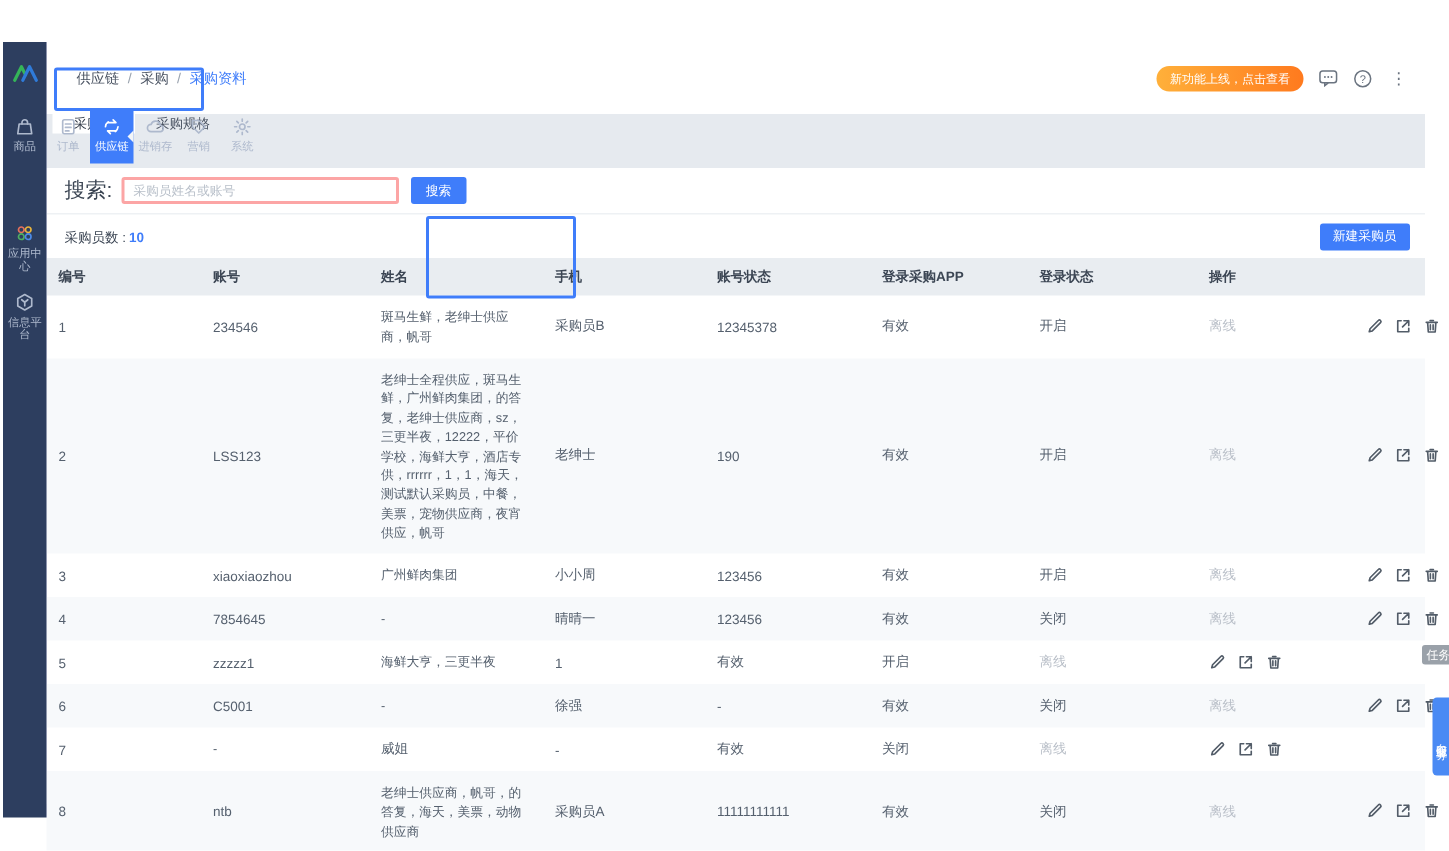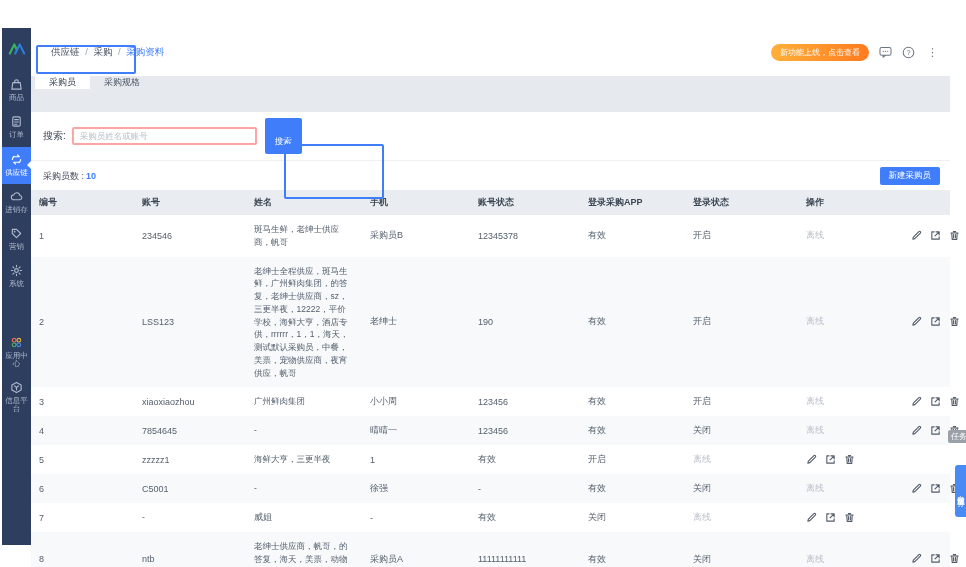--- a/index.html
+++ b/index.html
@@ -35,26 +35,26 @@
   .usub  { font-size:7.5px; color:#a5adb8; line-height:1.1; }
   .hicon { color:#6b7480; cursor:pointer; display:flex; align-items:center; }
   .dots  { font-size:11px; color:#6b7480; cursor:pointer; padding:0 2px; letter-spacing:0; }
 
   .tabbar { height:36px; background:#e6eaef; display:flex; align-items:flex-start; padding-left:4px; }
   .tab { font-size:9px; color:#4a5362; padding:0 14px; display:flex; align-items:center; cursor:pointer; }
   .tab.active { background:#fff; color:#333c49; }
 
   .panel { background:#fff; height:424px; }
   .searchrow { display:flex; align-items:center; padding:6px 10px 6px 12px; border-bottom:1px solid #eef1f4; }
-  .searchrow .slabel { font-size:10px; color:#3c4654; margin-right:6px;text-align:center; }
+  .searchrow .slabel { font-size:14px; color:#3c4654; margin-right:6px;text-align:center; }
   .sinput { width:185px; height:18px; border:2px solid #fca5a5; border-radius:2px; font-size:8.5px;
             padding:0 6px; color:#3c4654; outline:none; }
   .sinput::placeholder { color:#b9c0ca; }
   .btn-blue { background:#3f7dfa; color:#fff; border:none; border-radius:2px; font-size:8.5px;
-              height:18px; padding:18px 10px; margin-left:8px; cursor:pointer; }
+              height:18px; padding:4px 10px; margin-left:8px; cursor:pointer; }
   .summaryrow { display:flex; align-items:center; padding:6px 10px 5px 12px; }
   .count-label { font-size:9px; color:#3c4654; }
   .count-val { font-size:9px; color:#3f7dfa; font-weight:bold; margin-left:2px; }
   .btn-create { margin-left:auto; background:#3f7dfa; color:#fff; border:none; border-radius:2px;
                 font-size:8.5px; height:18px; padding:0 9px; cursor:pointer; }
 
   
   .grid { display:grid; grid-template-columns:103px 112px 116px 108px 110px 105px 113px 105px 1fr; }
   .thead { background:#e9edf1; }
   .th { font-size:9px; color:#3c4654; font-weight:bold; padding:6px 8px; }
@@ -83,21 +83,21 @@
 </head>
 <body>
 
 <div class="sidebar">
   <div class="side-logo">
     <svg width="18" height="14" viewBox="0 0 20 14" fill="none">
       <path d="M2 12 L7 2 L10 8" stroke="#35b558" stroke-width="2.4" stroke-linecap="round" stroke-linejoin="round"></path>
       <path d="M8 12 L13 2 L18 12" stroke="#2f7bd9" stroke-width="2.4" stroke-linecap="round" stroke-linejoin="round"></path>
     </svg>
   </div>
-  <div id="sidebar-items" style="display:flex;flex-direction:column;width:29px;">
+  <div id="sidebar-items" style="display:flex;width:29px;">
       <div class="side-item">
         <span>
           <svg width="13" height="13" viewBox="0 0 14 14">
             <path d="M3 5 h8 l1 7 H2 z" stroke="currentColor" stroke-width="1.2" fill="none" stroke-linecap="round" stroke-linejoin="round"></path>
             <path d="M5 5 V4 a2 2 0 0 1 4 0 v1" stroke="currentColor" stroke-width="1.2" fill="none" stroke-linecap="round" stroke-linejoin="round"></path>
           </svg>
         </span>
         <span class="lbl">商品</span>
       </div>
       <div class="side-item">

